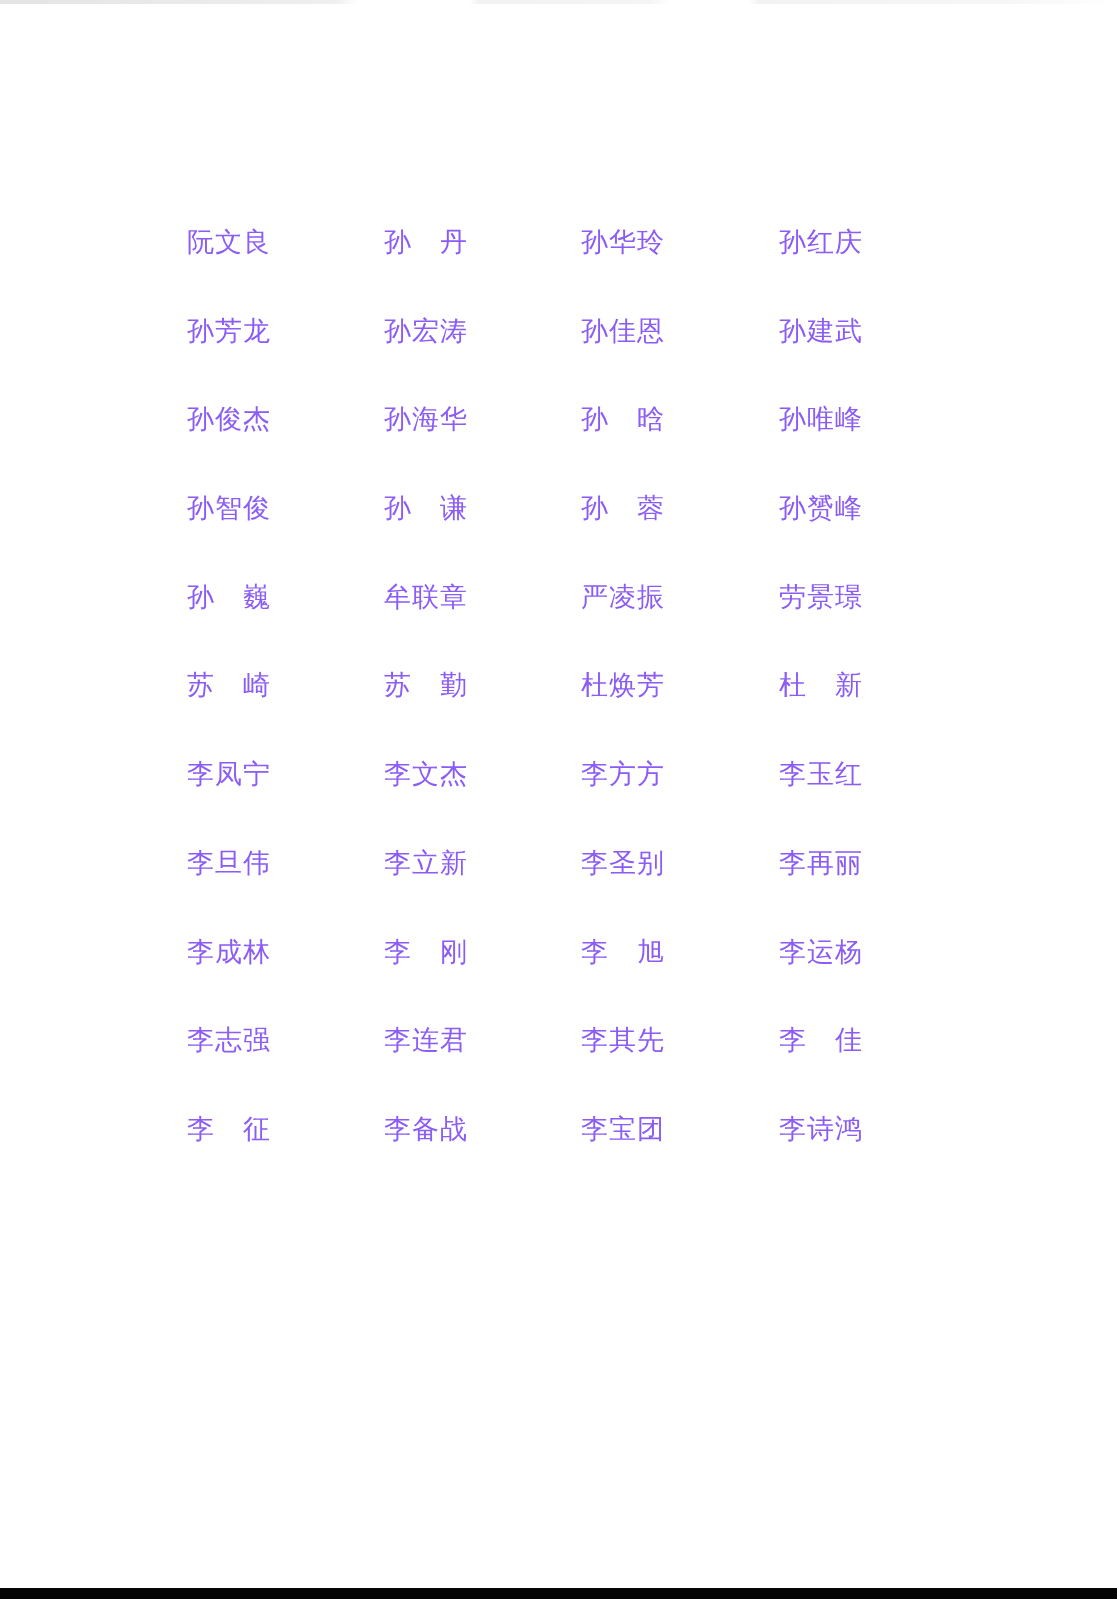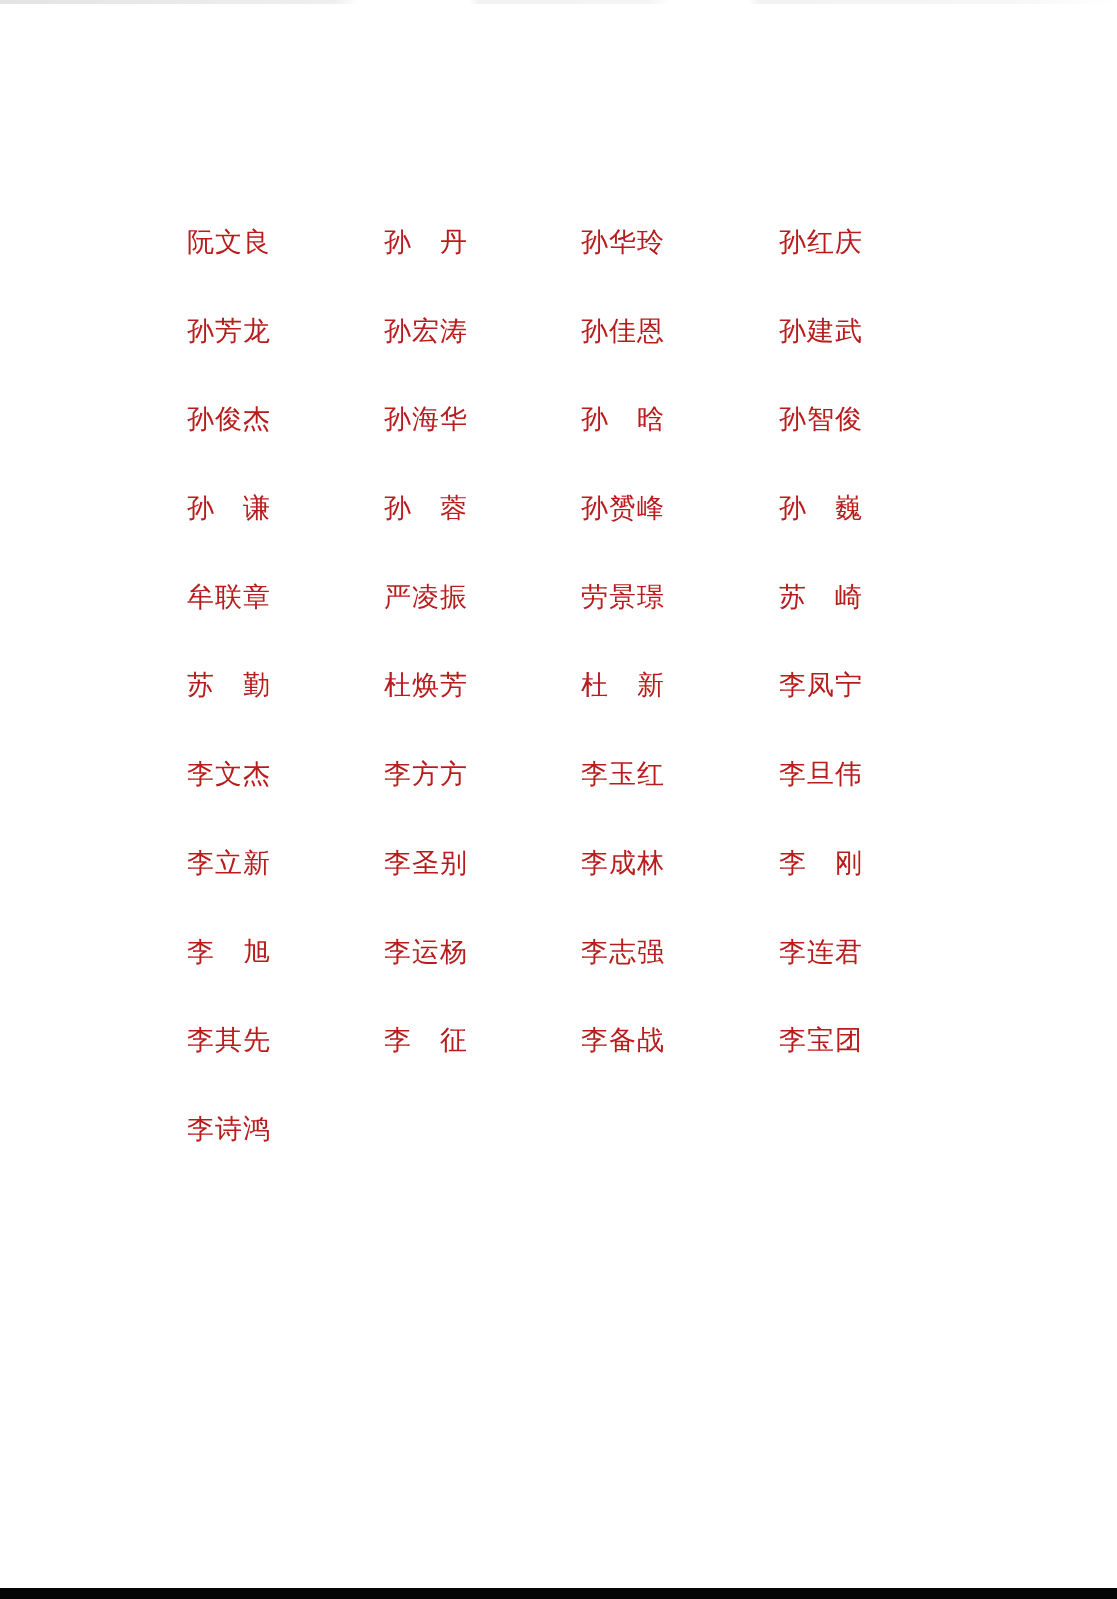--- a/index.html
+++ b/index.html
@@ -34,21 +34,21 @@
       top: 222px;
       display: grid;
       grid-template-columns: 197px 197px 198px 120px;
       grid-auto-rows: 88.7px;
     }
     .name {
       font-size: 27px;
       line-height: 40px;
       letter-spacing: 1px;
       white-space: pre;
-      color: #b91c1c;
+      color: #8b5cf6;
     }
   </style>
 </head>
 <body>
 
 <div class="scan-top"></div>
 
 <div class="name-grid">
 
   <span class="name">阮文良</span>
@@ -58,20 +58,21 @@
   <span class="name">孙红庆</span>
   <span class="name">孙芳龙</span>
   <span class="name">孙宏涛</span>
   <span class="name">孙佳恩</span>
 
   <span class="name">孙建武</span>
   <span class="name">孙俊杰</span>
   <span class="name">孙海华</span>
 
   <span class="name">孙　晗</span>
+  <span class="name">孙唯峰</span>
   <span class="name">孙智俊</span>
   <span class="name">孙　谦</span>
 
   <span class="name">孙　蓉</span>
   <span class="name">孙赟峰</span>
   <span class="name">孙　巍</span>
   <span class="name">牟联章</span>
 
   <span class="name">严凌振</span>
 
@@ -83,29 +84,31 @@
   <span class="name">杜　新</span>
   <span class="name">李凤宁</span>
   <span class="name">李文杰</span>
 
   <span class="name">李方方</span>
   <span class="name">李玉红</span>
   <span class="name">李旦伟</span>
   <span class="name">李立新</span>
 
   <span class="name">李圣别</span>
+  <span class="name">李再丽</span>
   <span class="name">李成林</span>
 
   <span class="name">李　刚</span>
   <span class="name">李　旭</span>
   <span class="name">李运杨</span>
 
   <span class="name">李志强</span>
   <span class="name">李连君</span>
   <span class="name">李其先</span>
+  <span class="name">李　佳</span>
 
   <span class="name">李　征</span>
   <span class="name">李备战</span>
   <span class="name">李宝团</span>
   <span class="name">李诗鸿</span>
 </div>
 
 <div class="scan-bottom"></div>
 
 </body></html>

